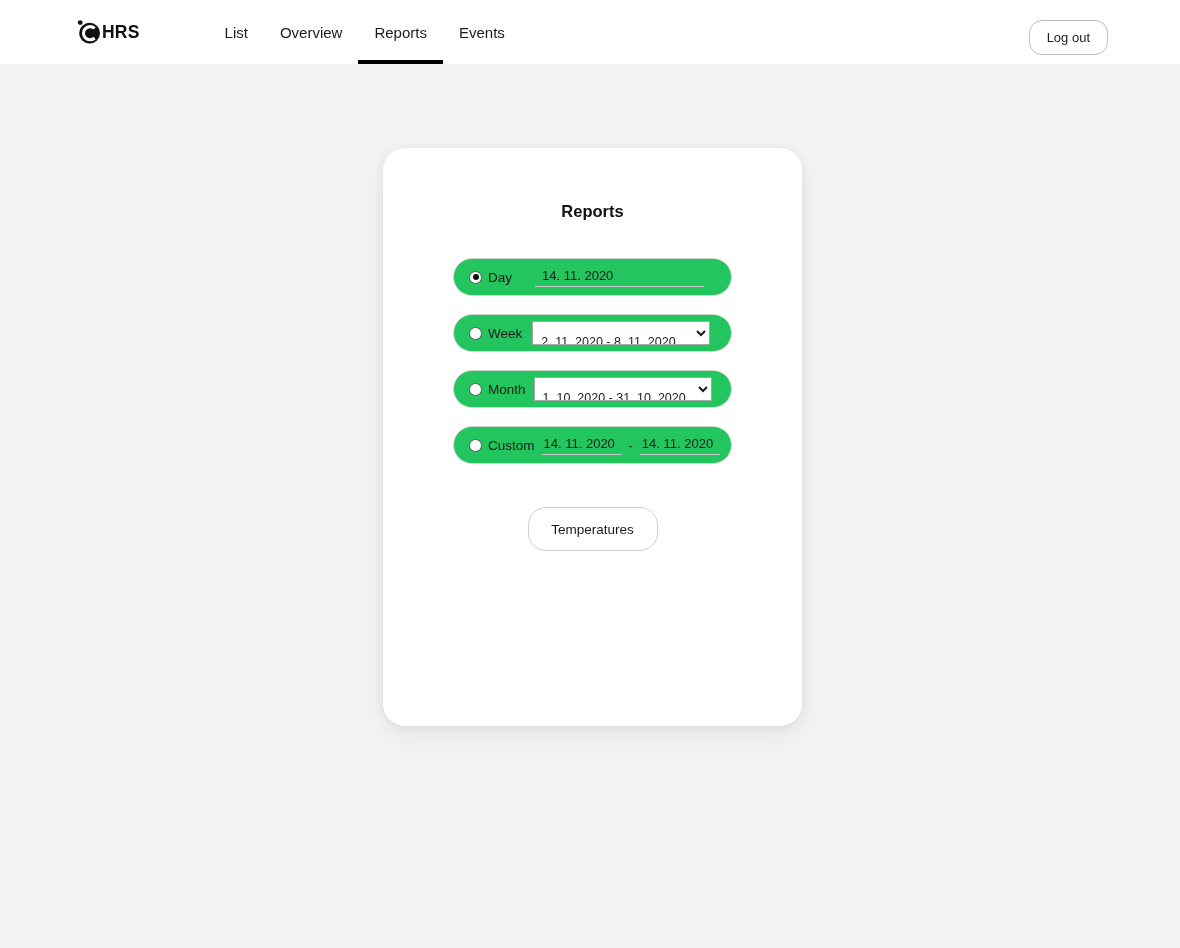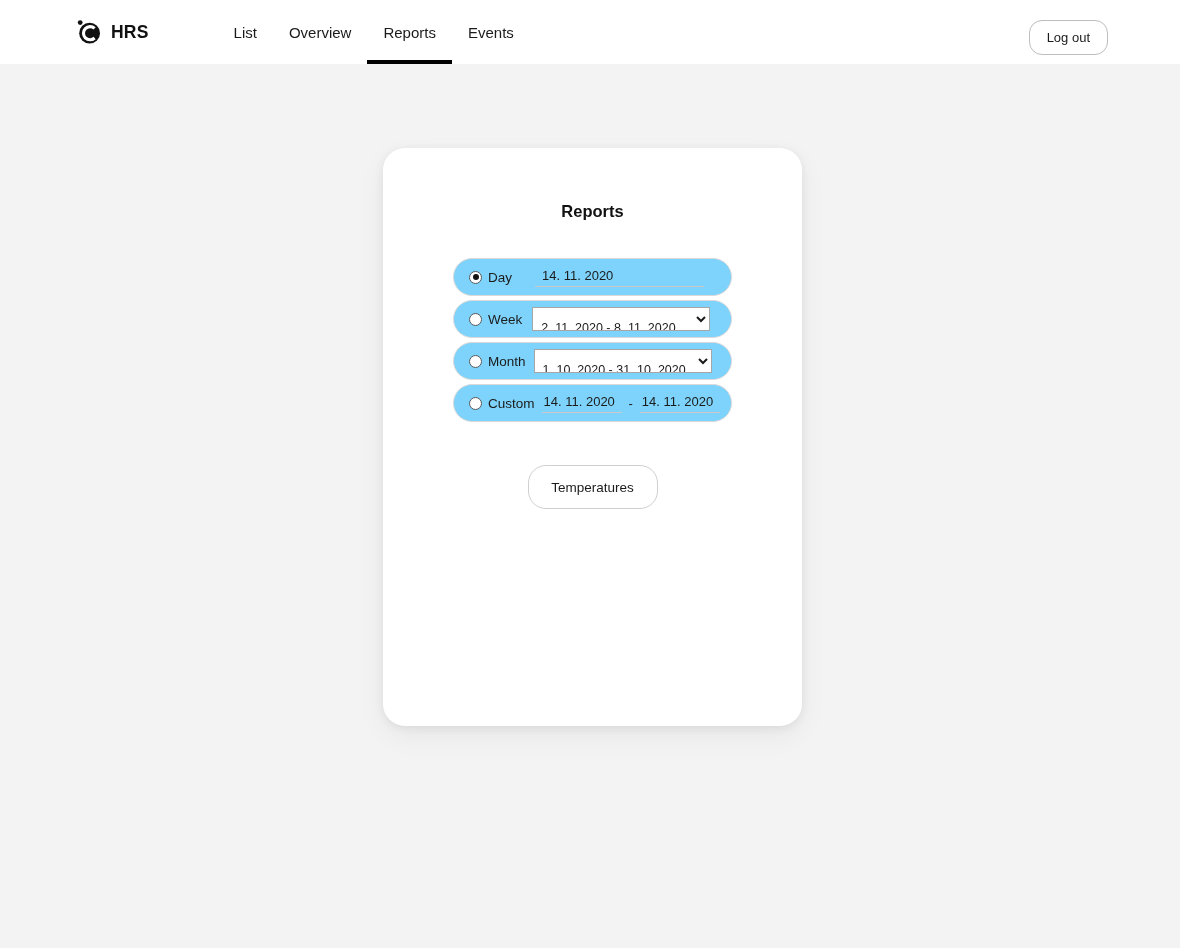--- a/index.html
+++ b/index.html
@@ -22,21 +22,20 @@
     height: 64px;
     background: #ffffff;
     display: flex;
     align-items: center;
     width: 1180px;
   }
 
   .brand {
     display: flex;
     align-items: center;
-    gap: 9px;
     margin-left: 76px;
   }
   .brand-logo {
     width: 26px;
     height: 26px;
     position: relative;
     display: block;
   }
   .brand-name {
     font-size: 17.5px;
@@ -121,26 +120,26 @@
   }
 
   .options {
     margin-top: 37px;
   }
 
   .option-pill {
     position: relative;
     width: 279px;
     height: 38px;
-    margin: 0 auto 4px auto;
+    margin: 0 auto 18px auto;
     border: 1px solid #d9d9d9;
     border-radius: 19px;
     display: flex;
     align-items: center;
-    background: #7dd3fc;
+    background: #22c55e;
     padding-left: 15px;
     cursor: pointer;
   }
 
   .radio {
     appearance: none;
     -webkit-appearance: none;
     width: 13px;
     height: 13px;
     border: 1px solid #5a5a5a;

